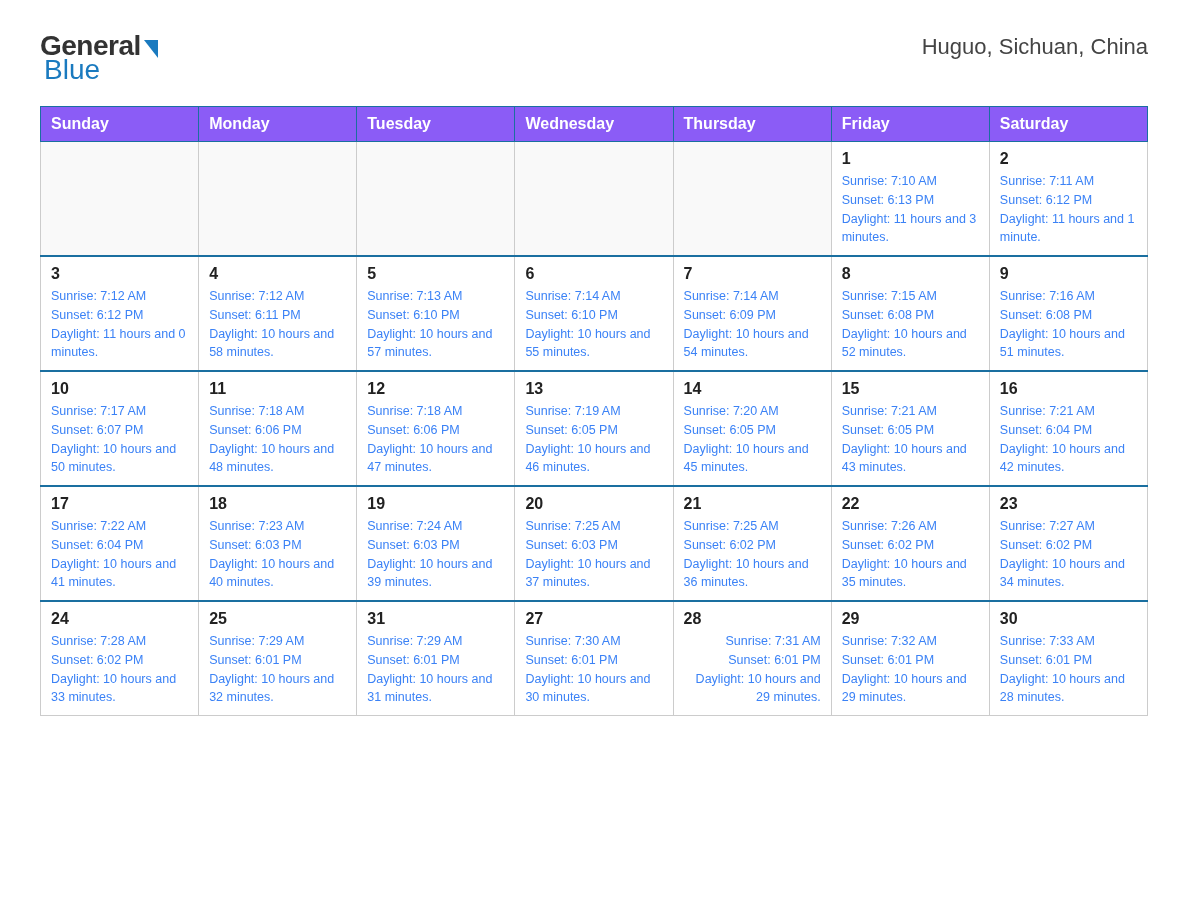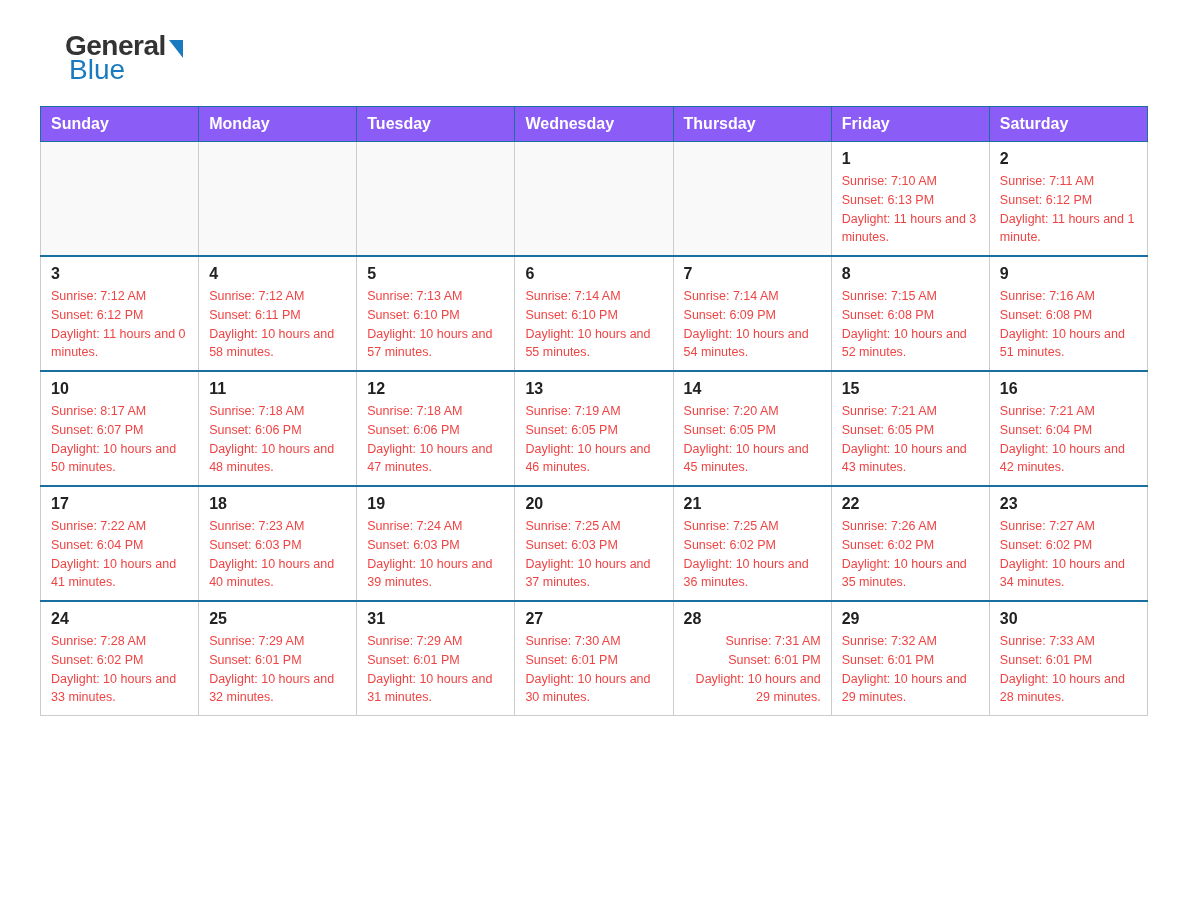--- a/index.html
+++ b/index.html
@@ -8,21 +8,20 @@
       font-family: Arial, Helvetica, sans-serif;
       padding: 30px 40px;
       width: 1188px;
       min-height: 918px;
     }
     .header-section {
       display: flex;
       justify-content: space-between;
       align-items: flex-start;
       margin-bottom: 20px;
-      margin-left: 25px;
     }
     .logo {
       display: flex;
       flex-direction: column;
       align-items: flex-start;
     }
     .logo-top {
       display: flex;
       align-items: center;
     }
@@ -85,21 +84,21 @@
       color: #333;
     }
     .day-number {
       font-size: 16px;
       font-weight: bold;
       color: #222;
       margin-bottom: 4px;
     }
     .day-info {
       font-size: 12.5px;
-      color: #ef4444;
+      color: #3b82f6;
       line-height: 1.5;
     }
     .empty-cell {
       background: #f9f9f9;
     }
     .row-separator {
       border-top: 2px solid #1a6fa0;
     }
   </style>
 </head>
@@ -109,20 +108,21 @@
   <div class="logo">
     <div class="logo-top">
       <span class="logo-general">General</span>
       <div class="logo-arrow"></div>
     </div>
     <div style="display:flex; align-items:center; margin-top:-2px; margin-left:2px;">
       <span class="logo-bottom">Blue</span>
     </div>
   </div>
   <div class="title-section">
+    <div class="location-title">Huguo, Sichuan, China</div>
   </div>
 </div>
 
 <table class="calendar">
   <thead>
     <tr>
       <th>Sunday</th>
       <th>Monday</th>
       <th>Tuesday</th>
       <th>Wednesday</th>
@@ -191,21 +191,21 @@
         <td style="border-top: 2px solid rgb(26, 111, 160);">
           <div class="day-number">9</div>
           <div class="day-info" style="white-space: pre-line;">Sunrise: 7:16 AM
 Sunset: 6:08 PM
 Daylight: 10 hours and 51 minutes.</div>
         </td>
       </tr>
       <tr>
         <td class="row-separator" style="border-top: 2px solid rgb(26, 111, 160);">
           <div class="day-number">10</div>
-          <div class="day-info" style="white-space: pre-line;">Sunrise: 8:17 AM
+          <div class="day-info" style="white-space: pre-line;">Sunrise: 7:17 AM
 Sunset: 6:07 PM
 Daylight: 10 hours and 50 minutes.</div>
         </td>
         <td style="border-top: 2px solid rgb(26, 111, 160);">
           <div class="day-number">11</div>
           <div class="day-info" style="white-space: pre-line;">Sunrise: 7:18 AM
 Sunset: 6:06 PM
 Daylight: 10 hours and 48 minutes.</div>
         </td>
         <td style="border-top: 2px solid rgb(26, 111, 160);">

